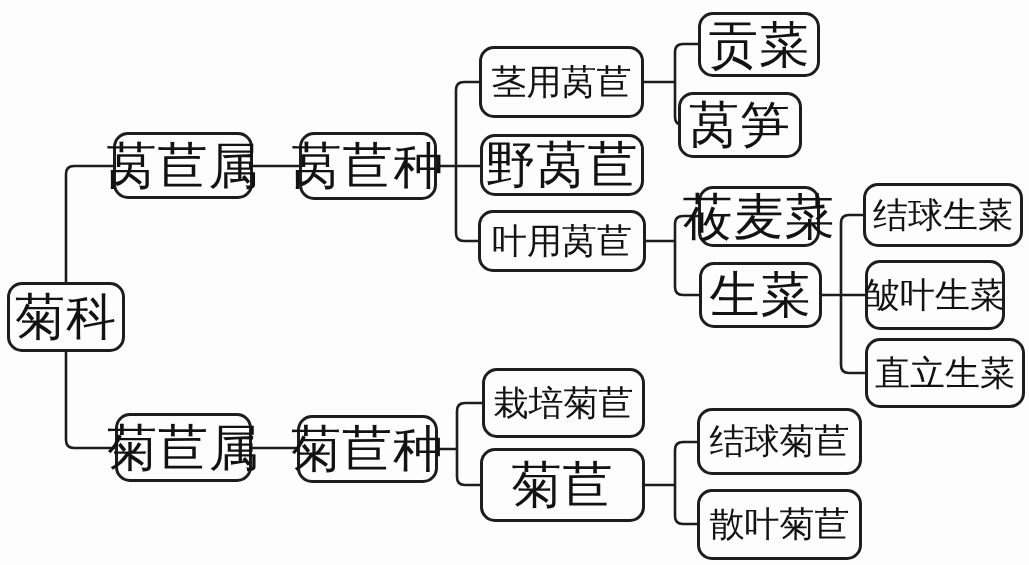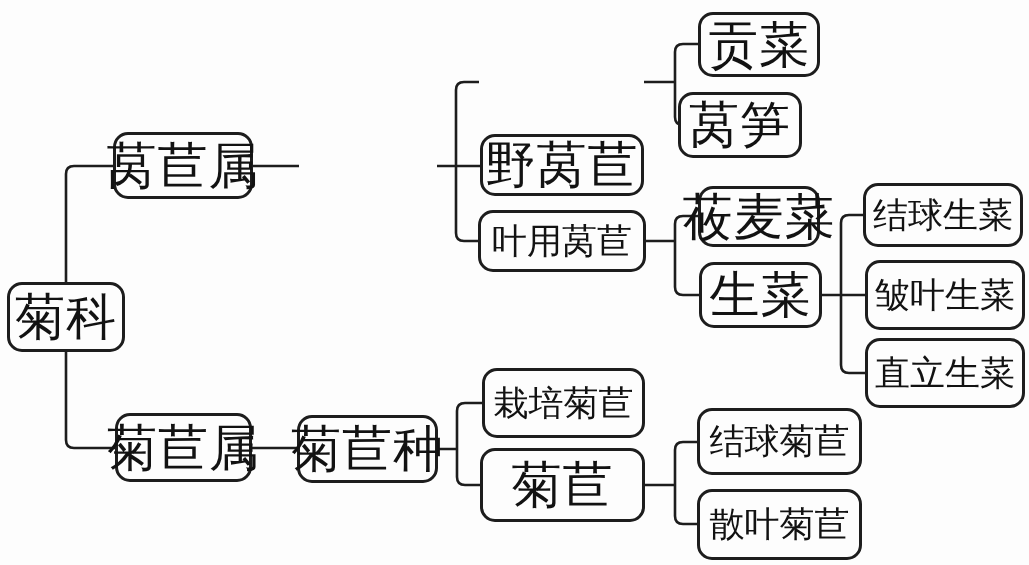--- a/index.html
+++ b/index.html
@@ -48,21 +48,21 @@
   #n-lactuca-genus      { left: 113px; top: 132px; width: 140px; height: 67px; }
   #n-lettuce-species    { left: 299px; top: 132px; width: 138px; height: 68px; }
   #n-stem-lettuce       { left: 479px; top:  46px; width: 165px; height: 72px; }
   #n-wild-lettuce       { left: 480px; top: 134px; width: 164px; height: 62px; }
   #n-leaf-lettuce       { left: 478px; top: 210px; width: 168px; height: 62px; }
   #n-gongcai            { left: 698px; top:  12px; width: 122px; height: 65px; }
   #n-wosun              { left: 678px; top:  92px; width: 124px; height: 66px; }
   #n-youmaicai          { left: 698px; top: 186px; width: 122px; height: 61px; }
   #n-shengcai           { left: 699px; top: 262px; width: 123px; height: 66px; }
   #n-head-lettuce       { left: 863px; top: 183px; width: 160px; height: 64px; }
-  #n-crinkled-lettuce   { left: 865px; top: 260px; width: 160px; height: 70px; }
+  #n-crinkled-lettuce   { left: 865px; top: 260px; width: 140px; height: 70px; }
   #n-upright-lettuce    { left: 865px; top: 338px; width: 160px; height: 70px; }
   #n-cichorium-genus    { left: 115px; top: 413px; width: 137px; height: 69px; }
   #n-chicory-species    { left: 297px; top: 415px; width: 141px; height: 68px; }
   #n-cultivated-chicory { left: 482px; top: 368px; width: 163px; height: 70px; }
   #n-chicory            { left: 480px; top: 448px; width: 165px; height: 74px; }
   #n-head-chicory       { left: 697px; top: 408px; width: 165px; height: 67px; }
   #n-loose-leaf-chicory { left: 697px; top: 489px; width: 165px; height: 71px; }
 </style>
 </head>
 <body>
@@ -77,20 +77,22 @@
     <path d="M644 82 H675 M675 82 V52 Q675 44 683 44 H698 M675 82 V117 Q675 125 683 125 H698"></path>
     <path d="M646 241 H675 M675 241 V224 Q675 216 683 216 H698 M675 241 V287 Q675 295 683 295 H699"></path>
     <path d="M822 295 H865 M841 295 V223 Q841 215 849 215 H863 M841 295 V365 Q841 373 849 373 H865"></path>
     <path d="M252 448 H297"></path>
     <path d="M438 449 H457 M457 449 V411 Q457 403 465 403 H482 M457 449 V477 Q457 485 465 485 H480"></path>
     <path d="M645 485 H675 M675 485 V450 Q675 442 683 442 H697 M675 485 V516 Q675 524 683 524 H697"></path>
   </svg>
 
   <div class="node" id="n-family">菊科</div>
   <div class="node" id="n-lactuca-genus">莴苣属</div>
+  <div class="node" id="n-lettuce-species">莴苣种</div>
+  <div class="node w4" id="n-stem-lettuce">茎用莴苣</div>
   <div class="node" id="n-wild-lettuce">野莴苣</div>
   <div class="node w4" id="n-leaf-lettuce">叶用莴苣</div>
   <div class="node" id="n-gongcai">贡菜</div>
   <div class="node" id="n-wosun">莴笋</div>
   <div class="node" id="n-youmaicai">莜麦菜</div>
   <div class="node" id="n-shengcai">生菜</div>
   <div class="node w4" id="n-head-lettuce">结球生菜</div>
   <div class="node w4" id="n-crinkled-lettuce">皱叶生菜</div>
   <div class="node" id="n-cichorium-genus">菊苣属</div>
   <div class="node w4" id="n-upright-lettuce">直立生菜</div>

